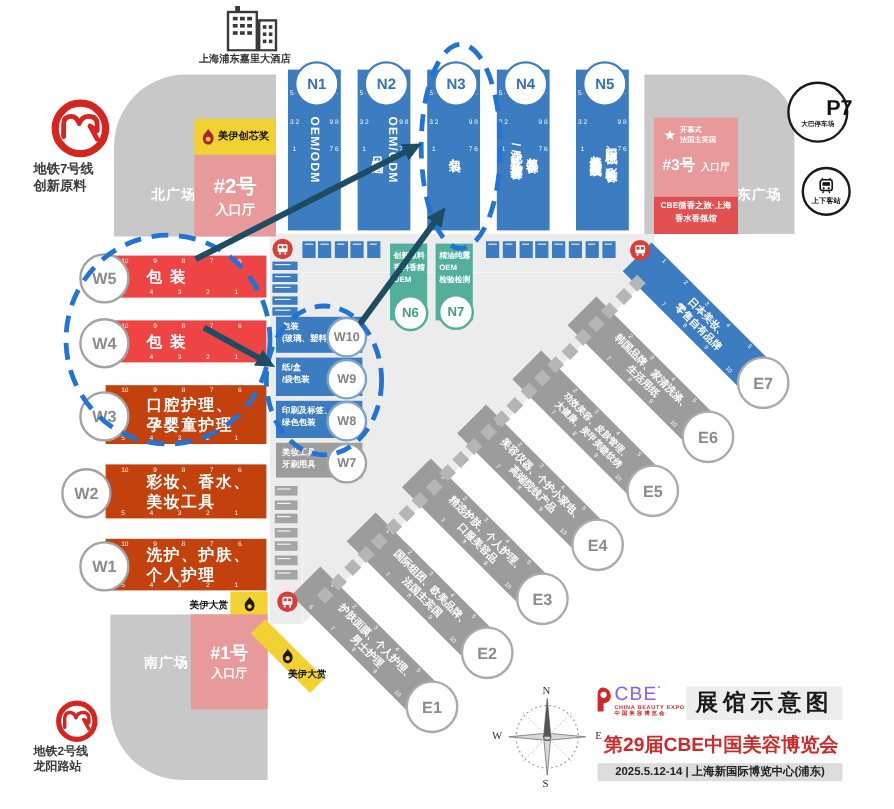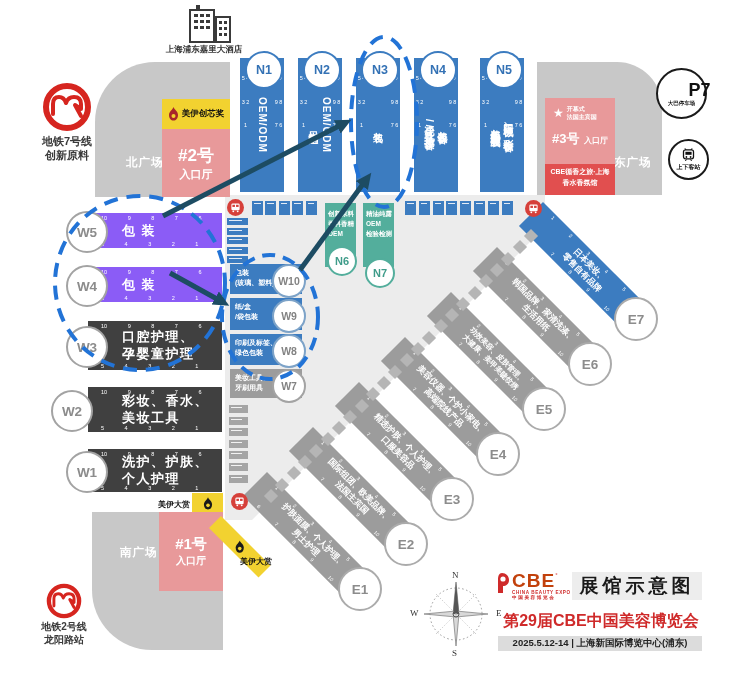--- a/index.html
+++ b/index.html
@@ -13,22 +13,22 @@
   
   .bar-n{position:absolute;width:44px;height:134px;background:#3c7cc0;z-index:2;}
   .vwrap{position:absolute;inset:0;display:flex;align-items:center;justify-content:center;}
   .vwrap>span{writing-mode:vertical-rl;white-space:pre-line;color:#fff;font-weight:bold;
               font-size:10px;letter-spacing:1px;line-height:13px;text-align:center;}
   .tickcol{position:absolute;top:9px;bottom:9px;width:9px;color:#fff;font-size:5.5px;
            line-height:23.5px;text-align:center;z-index:2;}
   .tickrow{position:absolute;left:13px;right:9px;color:#fff;font-size:5.5px;word-spacing:19px;
            white-space:nowrap;z-index:2;}
   
-  .bar-w{position:absolute;left:88px;width:134px;background:#404040;z-index:2;}
-  .bar-w.blue{background:#8b5cf6;}
+  .bar-w{position:absolute;left:88px;width:134px;background:#c2410c;z-index:2;}
+  .bar-w.blue{background:#ef4444;}
   .wlabel{position:absolute;left:34px;top:50%;transform:translateY(-50%);color:#fff;font-weight:bold;
           font-size:13px;line-height:1.35;white-space:pre-line;letter-spacing:1.5px;}
   
   .subbox{position:absolute;left:230px;width:72px;background:#3c7cc0;color:#fff;z-index:2;}
   .subbox.gray{background:#9c9c9c;}
   .subbox .t{padding:4px 0 0 5px;font-size:7px;font-weight:bold;line-height:1.4;white-space:pre-line;}
   .nsub{position:absolute;width:31px;height:64px;background:#53ae9c;color:#fff;z-index:2;}
   .nsub .t{padding:6px 0 0 3px;font-size:6.5px;font-weight:bold;line-height:1.55;white-space:pre-line;}
   
   .badge{position:absolute;background:#fff;border-radius:50%;display:flex;align-items:center;
@@ -54,21 +54,21 @@
   .ehall{font-weight:bold;}
   
   .pcircle{position:absolute;background:#fff;border:2.5px solid #1a1a1a;border-radius:50%;
            display:flex;flex-direction:column;align-items:center;justify-content:center;z-index:3;}
   .pcode{font-weight:900;color:#111;line-height:1;}
   .plab{font-size:5.5px;color:#111;font-weight:bold;margin-top:1px;}
   
   .bus{position:absolute;width:17px;height:17px;border-radius:50%;background:#d6403a;z-index:3;
        display:flex;align-items:center;justify-content:center;}
   
-  .metro-label{position:absolute;text-align:center;font-weight:bold;color:#3a3a3a;font-size:11px;line-height:1.25;z-index:2;}
+  .metro-label{position:absolute;text-align:left;font-weight:bold;color:#3a3a3a;font-size:11px;line-height:1.25;z-index:2;}
   
   .booth{position:absolute;background:#3c7cc0;z-index:2;}
   .booth.gray{background:#a5a5a5;}
   .booth::after{content:"";position:absolute;left:2px;top:2px;width:60%;height:1px;background:rgba(255,255,255,.85);}
   .sq{position:absolute;width:10px;height:10px;background:#b5b5b5;transform:rotate(45deg);z-index:2;}
   
   .overlay{position:absolute;inset:0;z-index:5;pointer-events:none;}
   
   .maptitle{position:absolute;background:#ededed;display:flex;align-items:center;justify-content:center;
             font-weight:900;color:#1a1a1a;letter-spacing:4px;z-index:2;}
@@ -239,21 +239,21 @@
     <div class="t">创新原料
 香料香精
 OEM</div>
   </div>
   <div class="badge tb" style="left:327px;top:246px;">N6</div>
   <div class="nsub" style="left:363px;top:203px;">
     <div class="t">精油纯露
 OEM
 检验检测</div>
   </div>
-  <div class="badge tb" style="left:365px;top:258px;">N7</div>
+  <div class="badge tb" style="left:365px;top:245px;">N7</div>
 
   <div class="bar-w blue" style="top:213px;height:35px;">
     <div class="tickrow" style="top:1.5px;">10 9 8 7 6</div>
     <div class="tickrow" style="bottom:1.5px;">5 4 3 2 1</div>
     <div class="wlabel">包 装</div>
   </div>
   <div class="badge wb" style="left:66px;top:211px;">W5</div>
 
   <div class="bar-w blue" style="top:267px;height:35px;">
     <div class="tickrow" style="top:1.5px;">10 9 8 7 6</div>
@@ -489,21 +489,21 @@
   <span class="compass-letter" style="left:452px;top:648px;">S</span>
   <span class="compass-letter" style="left:410px;top:608px;">W</span>
 
   <div class="abs" style="left:494px;top:572px;display:flex;align-items:flex-start;gap:2px;z-index:2;">
     <svg width="16" height="22" viewBox="0 0 16 22">
       <path d="M8 1 C12 1 15 4 15 8 C15 12 12 14 9 14 L9 21 L4 21 L4 8 C4 4 5 1 8 1 z" fill="#cf2a2a"></path>
       <circle cx="9" cy="7" r="2.6" fill="#fff"></circle>
     </svg>
     <div>
       <div style="display:flex;align-items:flex-start;">
-        <span style="font-size:19px;font-weight:700;color:#c2410c;line-height:0.9;letter-spacing:1px;">CBE</span>
+        <span style="font-size:16px;font-weight:400;color:#8b5cf6;line-height:0.9;letter-spacing:1px;">CBE</span>
         <span style="font-size:6px;color:#cf2a2a;">°</span>
       </div>
       <div style="font-size:4.6px;font-weight:bold;color:#cf2a2a;letter-spacing:0.6px;margin-top:1px;">CHINA BEAUTY EXPO</div>
       <div style="font-size:4.6px;font-weight:bold;color:#cf2a2a;letter-spacing:1.6px;">中国美容博览会</div>
     </div>
   </div>
   <div class="maptitle" style="left:572px;top:572px;width:130px;height:28px;font-size:19px;">
     <span>展馆示意图</span>
   </div>
   <div class="abs" style="left:496px;top:611px;width:210px;text-align:center;font-size:16px;font-weight:900;color:#cf2a2a;z-index:2;">第29届CBE中国美容博览会</div>

